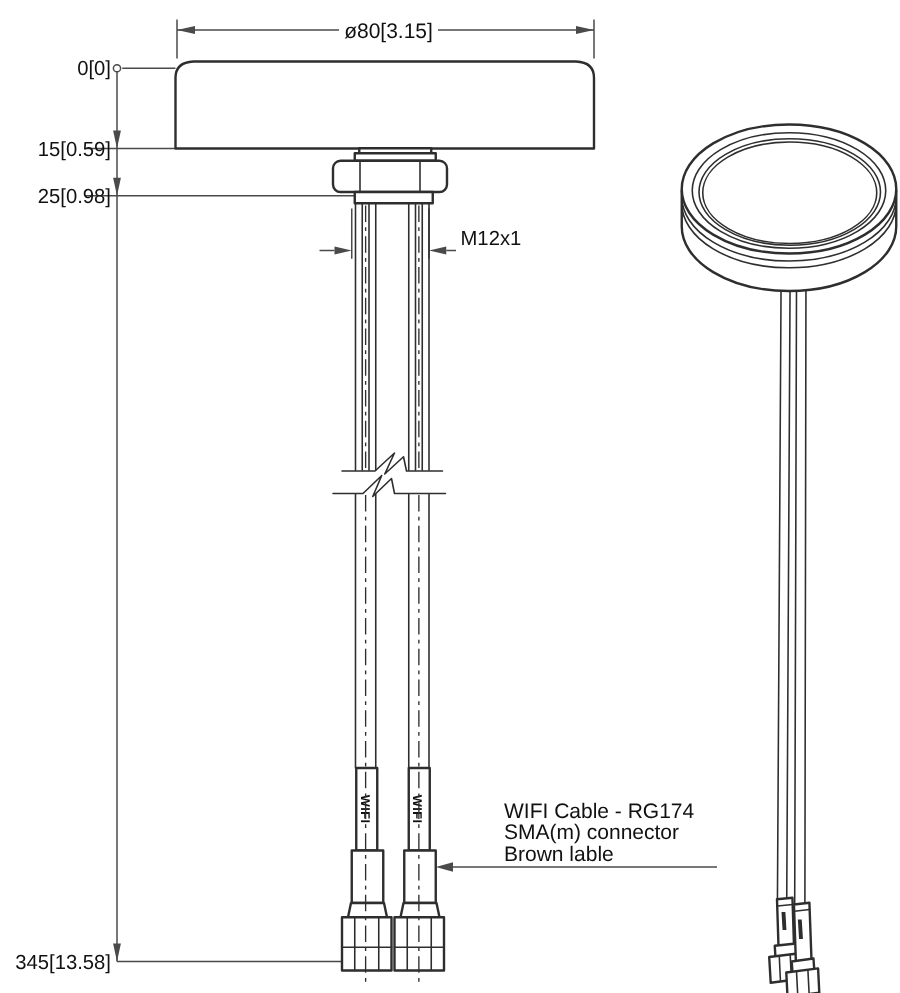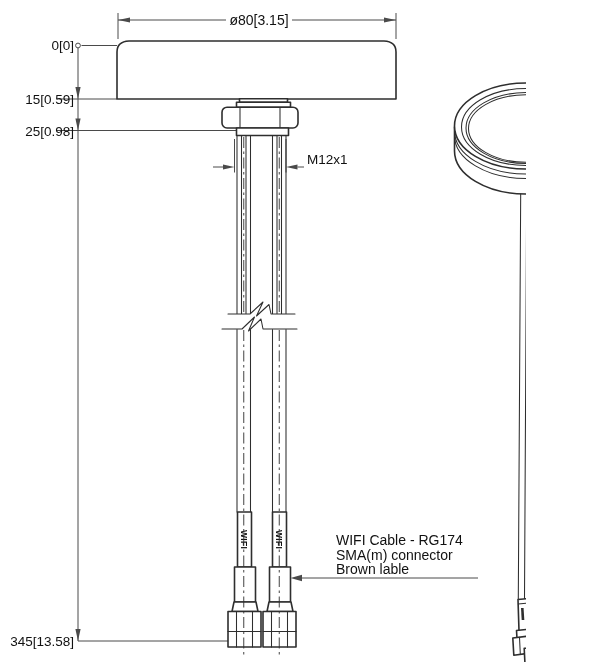--- a/index.html
+++ b/index.html
@@ -1,16 +1,16 @@
 <!DOCTYPE html>
 <html style="--line: #2e2e2e; --dim: #4a4a4a; --text: #111111; --background: #ffffff;"><head>
 <meta charset="utf-8">
 <style>
   html,body{margin:0;padding:0;background:#fff;}
-  .canvas{width:526px;height:662px;position:relative;background:var(--background,#fff);overflow:hidden;text-align:right;}
+  .canvas{width:600px;height:662px;position:relative;background:var(--background,#fff);overflow:hidden;text-align:right;}
   svg{display:block;}
   svg text{font-family:"Liberation Sans","DejaVu Sans",sans-serif;fill:var(--text,#111);}
   .t13{font-size:13.5px;}
   .t14{font-size:14px;}
   .tw{font-size:8.5px;font-weight:bold;letter-spacing:.3px;}
   .objf{stroke:var(--line,#2e2e2e);fill:var(--background,#fff);stroke-width:1.6;stroke-linejoin:round;}
   .objt{stroke:var(--line,#2e2e2e);fill:none;stroke-width:1.05;stroke-linejoin:round;stroke-linecap:round;}
   .dim{stroke:var(--dim,#4f4f4f);fill:none;stroke-width:1;}
   .dimf{fill:var(--dim,#4f4f4f);stroke:none;}
   .center{stroke:var(--line,#2e2e2e);fill:none;stroke-width:.9;stroke-dasharray:11 3.5 2.5 3.5;}

